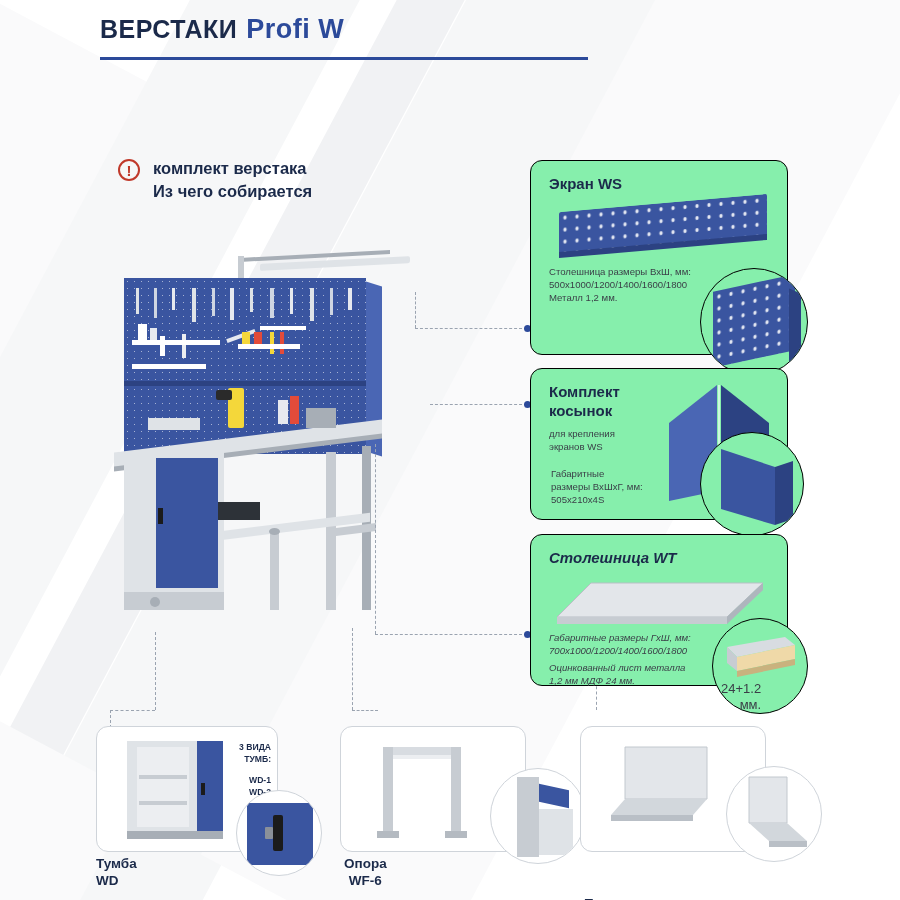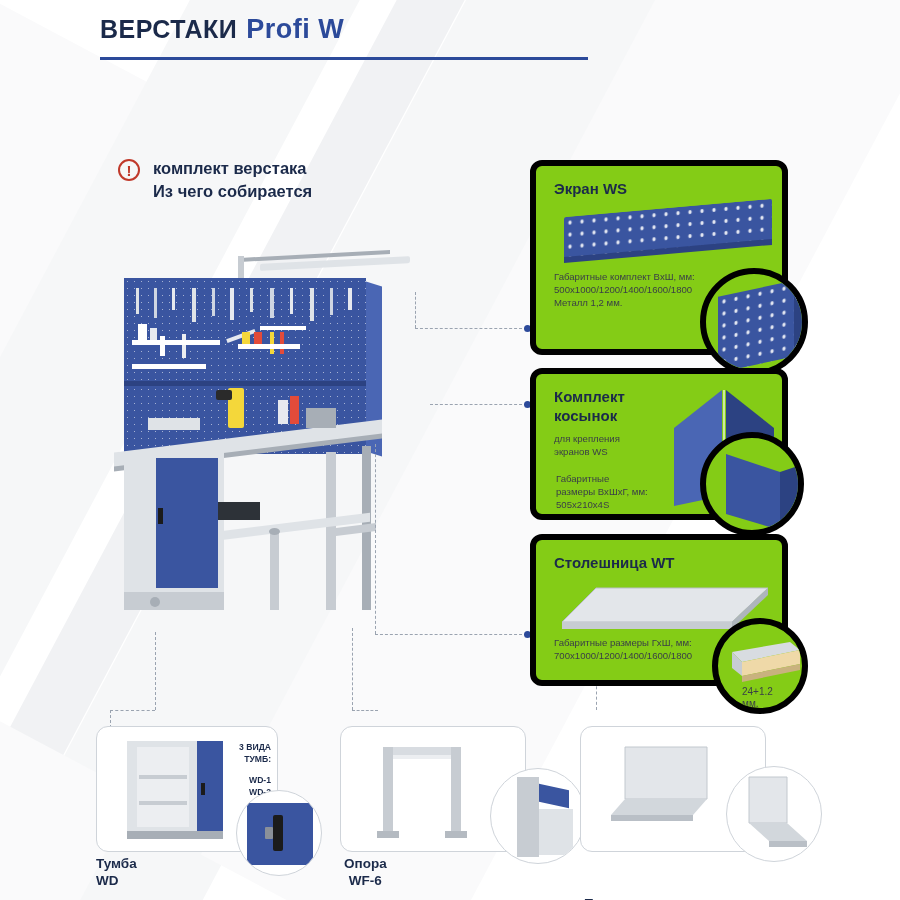--- a/index.html
+++ b/index.html
@@ -54,22 +54,22 @@
   .conn-h { height: 0; border-top: 1px dashed #9aa3b0; }
   .conn-v { width: 0; border-left: 1px dashed #9aa3b0; }
   .dot {
     position: absolute; width: 7px; height: 7px; border-radius: 50%;
     background: #2c4a9a; z-index: 4;
   }
 
   
   .card {
     position: absolute; z-index: 4;
-    background: #84cc16;
-    border: 6px solid #000000;
+    background: #86efac;
+    border: 1px solid #000000;
     border-radius: 12px;
   }
   .card-title { font-size: 15px; font-weight: bold; color: #1b2a4a; }
   .card-text { font-size: 9.6px; color: #3a3f47; line-height: 1.38; }
 
   
   .bcard {
     position: absolute; z-index: 4;
     background: #ffffff; border: 1px solid #cfd4da; border-radius: 12px;
   }
@@ -209,21 +209,21 @@
 
 <div class="conn conn-v" style="left:596px; top:676px; height:34px;"></div>
 
 <div class="card" style="left:530px; top:160px; width:258px; height:195px;">
   <div class="card-title" style="position:absolute; left:18px; top:14px;">Экран WS</div>
 
   <div class="sh blue perf-big" style="left:28px; top:42px; width:208px; height:44px; transform: skewY(-5deg); border-radius:2px;"></div>
   <div class="sh blue-d" style="left:28px; top:82px; width:208px; height:6px; transform: skewY(-5deg);"></div>
 
   <div class="card-text" style="position:absolute; left:18px; top:104px; width:170px;">
-    <div>Габаритные комплект ВхШ, мм:</div>
+    <div>Столешница размеры ВхШ, мм:</div>
     <div>500x1000/1200/1400/1600/1800</div>
     <div>Металл 1,2 мм.</div>
   </div>
 </div>
 
 <div class="card" style="left:700px; top:268px; width:108px; height:108px; border-radius:50%; overflow:hidden;">
   <div class="sh blue perf-big" style="left:12px; top:14px; width:82px; height:76px; transform:skewY(-12deg);"></div>
   <div class="sh blue-d" style="left:88px; top:22px; width:12px; height:74px; transform:skewY(22deg);"></div>
 </div>
 
@@ -249,43 +249,47 @@
   </svg>
 </div>
 
 <div class="card" style="left:700px; top:432px; width:104px; height:104px; border-radius:50%; overflow:hidden;">
   <svg width="104" height="104">
     <polygon points="20,16 74,34 74,92 20,76" fill="#3a55a0"></polygon>
     <polygon points="74,34 92,28 92,86 74,92" fill="#2c4282"></polygon>
   </svg>
 </div>
 
-<div class="card" style="left:530px; top:534px; width:258px; height:152px;">
+<div class="card" style="left:530px; top:534px; width:258px; height:152px;font-style:italic;">
   <div class="card-title" style="position:absolute; left:18px; top:14px;">Столешница WT</div>
 
   <svg width="212" height="54" style="position:absolute; left:24px; top:44px;">
     <polygon points="36,4 208,4 172,38 2,38" fill="#e3e6ea" stroke="#b9bfc6" stroke-width="1"></polygon>
     <polygon points="2,38 172,38 172,45 2,45" fill="#c7ccd2"></polygon>
     <polygon points="172,38 208,4 208,11 172,45" fill="#aeb5bd"></polygon>
   </svg>
 
   <div class="card-text" style="position:absolute; left:18px; top:96px; width:180px;">
     <div>Габаритные размеры ГхШ, мм:</div>
     <div>700x1000/1200/1400/1600/1800</div>
+  </div>
+  <div class="card-text" style="position:absolute; left:18px; top:126px; width:180px;">
+    <div>Оцинкованный лист металла</div>
+    <div>1,2 мм МДФ 24 мм.</div>
   </div>
 </div>
 
 <div class="card" style="left:712px; top:618px; width:96px; height:96px; border-radius:50%; overflow:hidden;">
   <svg width="96" height="96">
     <polygon points="14,28 72,18 82,26 24,38" fill="#d8dce1"></polygon>
     <polygon points="14,28 24,38 24,52 14,44" fill="#c7ccd2"></polygon>
     <polygon points="24,38 82,26 82,40 24,52" fill="#efd9a8"></polygon>
     <polygon points="24,52 82,40 82,46 24,58" fill="#c9b27e"></polygon>
   </svg>
-  <div style="position:absolute; left:24px; top:62px; font-size:10px; color:#3a3f47; line-height:1.2; text-align:left;">
+  <div style="position:absolute; left:8px; top:62px; font-size:13px; color:#3a3f47; line-height:1.2; text-align:right;">
     <div>24+1.2</div>
     <div>мм.</div>
   </div>
 </div>
 
 <div class="bcard" style="left:96px; top:726px; width:182px; height:126px;">
 
   <div class="sh grey-l" style="left:30px; top:14px; width:70px; height:92px;"></div>
   <div class="sh grey-xl" style="left:40px; top:20px; width:52px; height:80px;"></div>
   <div class="sh grey" style="left:42px; top:48px; width:48px; height:4px;"></div>

